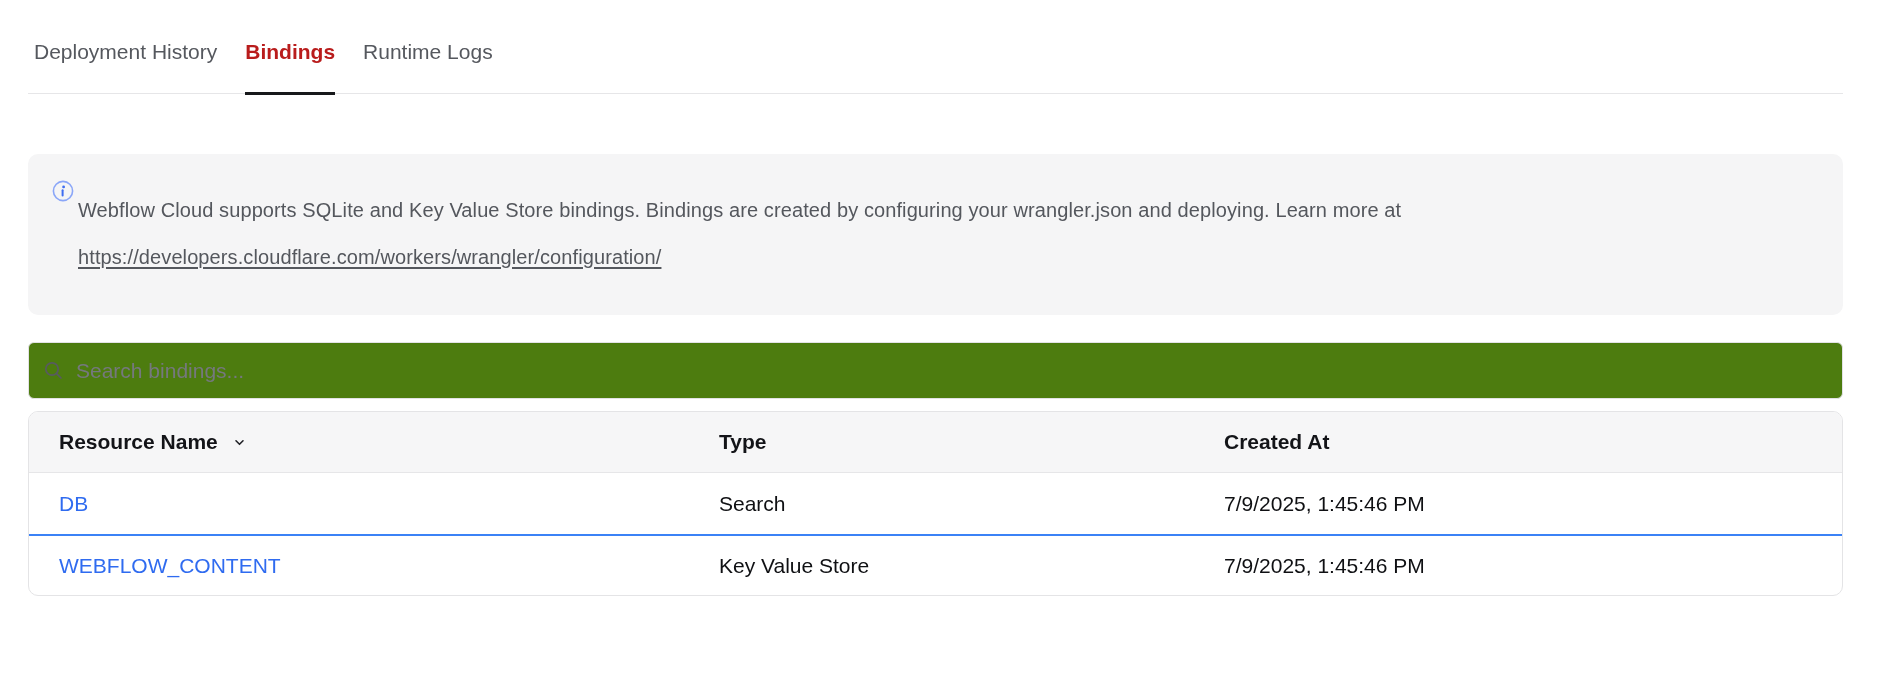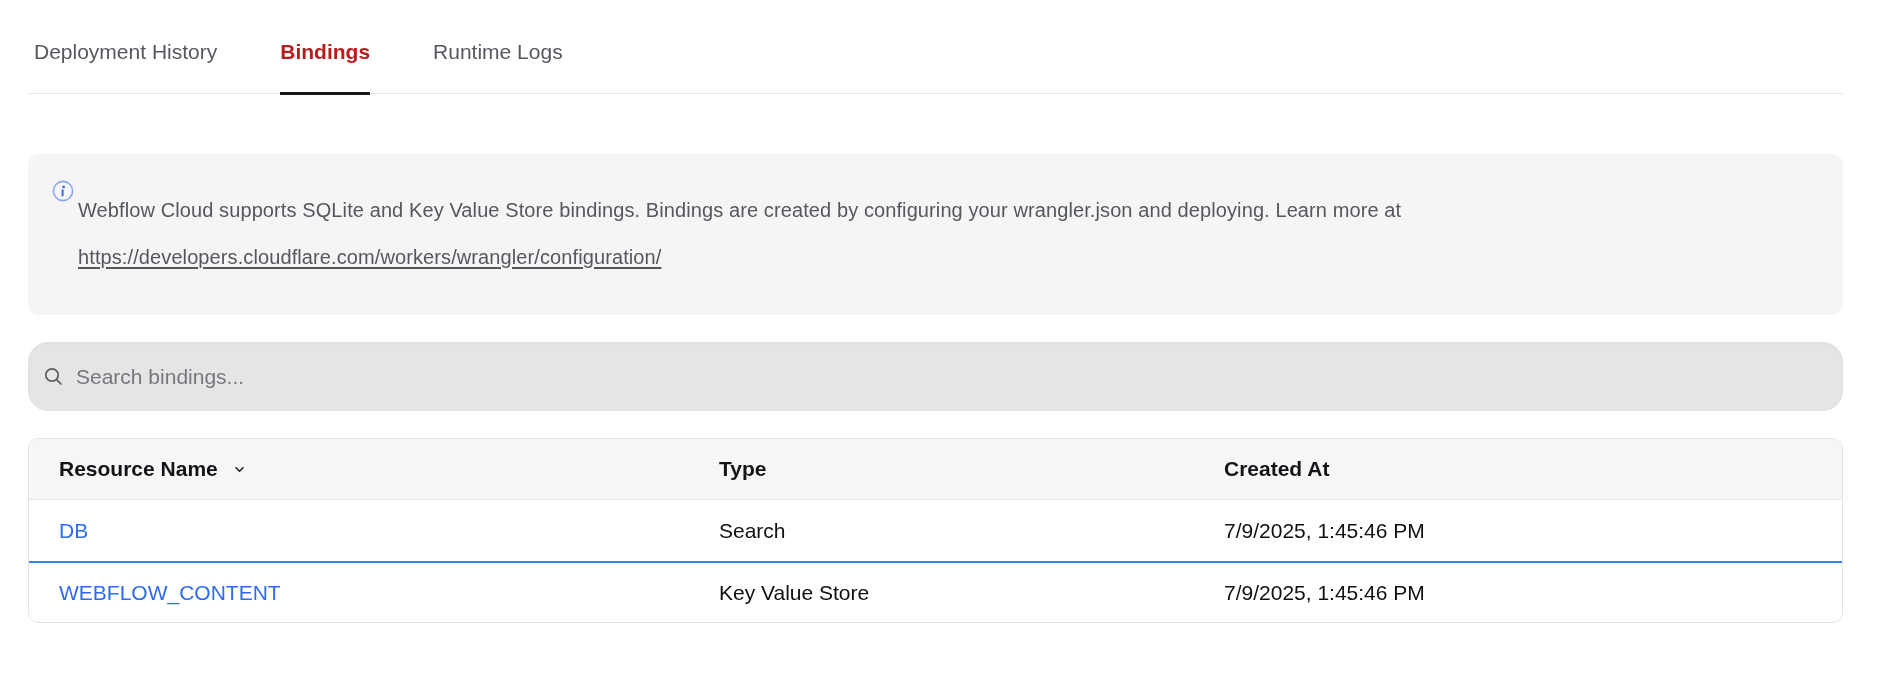--- a/index.html
+++ b/index.html
@@ -14,21 +14,21 @@
   html,body{margin:0;padding:0;background:#fff;}
   body{
     width:1902px;height:686px;overflow:hidden;
     font-family:"Liberation Sans", sans-serif;
     color:#121317;
   }
   .container{margin:0 59px 0 28px;width:1815px;}
 
   
   .tabs{
-    display:flex;gap:63px;
+    display:flex;gap:28px;
     padding:40px 0 0 6px;
     border-bottom:1px solid #e6e6e8;
   }
   .tab{
     font-size:21px;line-height:24px;color:#55585e;
     padding-bottom:28px;border-bottom:3px solid transparent;
     margin-bottom:-2px;cursor:pointer;white-space:nowrap;
   }
   .tab.active{
     color:#b91c1c;font-weight:700;
@@ -48,37 +48,37 @@
     font-size:20px;line-height:47px;color:#54575d;
     letter-spacing:.1px;
   }
   .info-text a{
     color:#54575d;text-decoration:underline;cursor:pointer;
     text-underline-offset:3px;
   }
 
   
   .search-box{
-    margin-top:27px;height:69px;
-    border:1px solid #e2e2e5;border-radius:20px;
+    margin-top:27px;height:57px;
+    border:1px solid #e2e2e5;border-radius:6px;
     display:flex;align-items:center;gap:11px;
-    padding-left:15px;background:#e5e5e5;
+    padding-left:15px;background:#4d7c0f;
     box-shadow:inset 0 1px 2px rgba(0,0,0,0.03);
   }
   .search-box svg{flex:0 0 auto;}
   .search-box input{
     border:none;outline:none;background:transparent;
     font-family:"Liberation Sans", sans-serif;
     font-size:21px;color:#17181b;flex:1;height:100%;
   }
   .search-box input::placeholder{color:#75787e;}
 
   
   .bindings-table{
-    margin-top:27px;
+    margin-top:12px;
     border:1px solid #e4e4e6;border-radius:10px;
     overflow:hidden;background:#fff;
   }
   .t-row{
     display:grid;grid-template-columns:690px 505px 1fr;
     align-items:center;height:61px;font-size:21px;
   }
   .t-row > :first-child{padding-left:30px;}
   .t-head{
     background:var(--table-header-bg);

